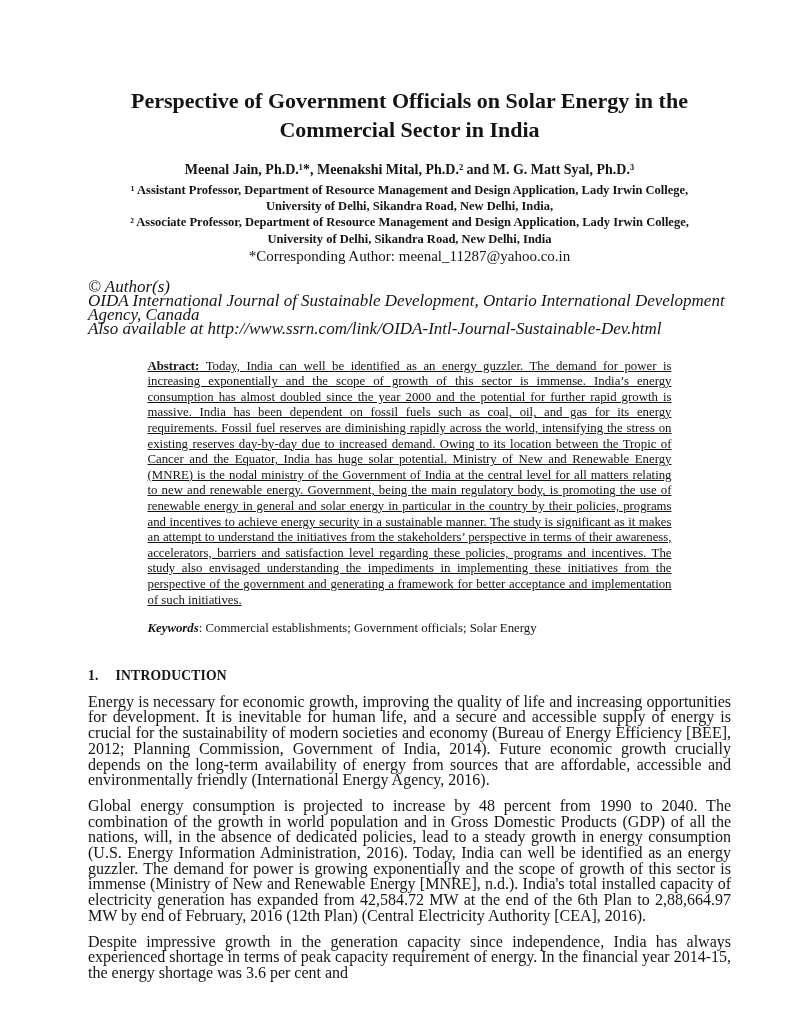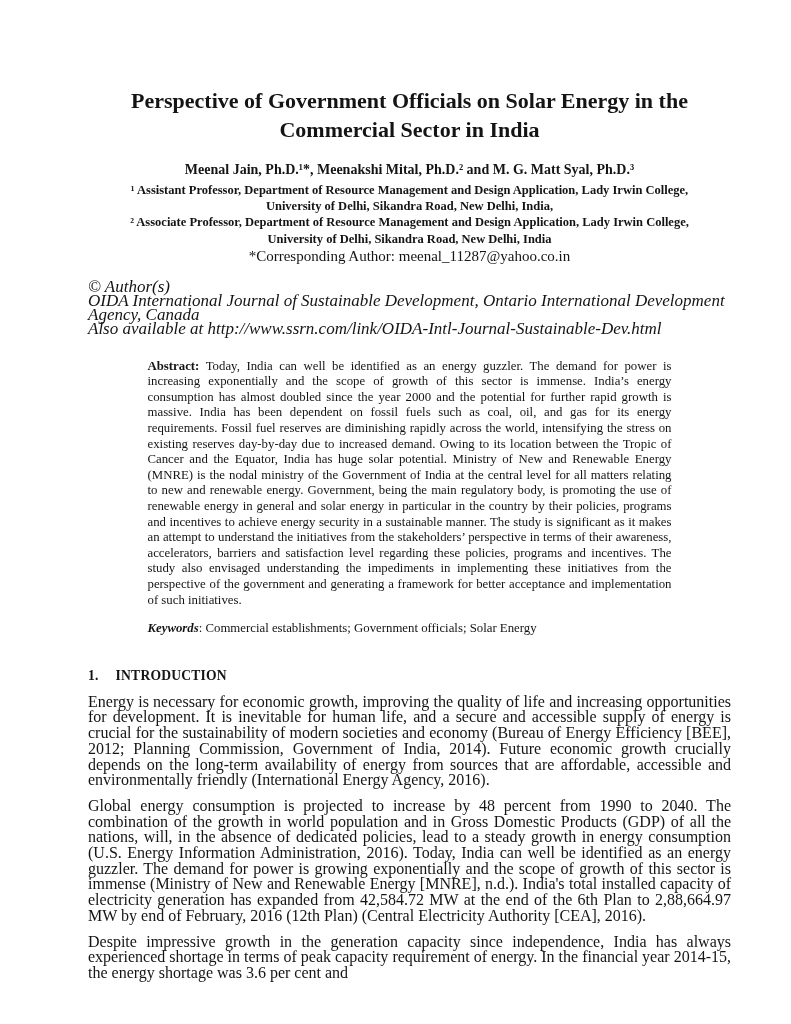--- a/index.html
+++ b/index.html
@@ -25,21 +25,21 @@
   .corresponding {
     font-size: 15px; line-height: 17px; text-align: center; margin: 1px auto 0 auto;
   }
   .publisher { margin-top: 15px; }
   .publisher p {
     font-size: 17px; line-height: 14.2px; text-align: left; margin: 0 auto; font-style: italic;
   }
   .abstract { display: block; }
   .abstract-text {
     width: 524px; margin: 22px auto 0 auto; text-align: justify;
-    font-size: 12.8px; line-height: 15.6px;
+    font-size: 12.8px; line-height: 15.6px; text-decoration: underline;
   }
   .keywords {
     width: 524px; margin: 13px auto 0 auto; text-align: left;
     font-size: 12.8px; line-height: 15.6px;
   }
   .b { font-weight: bold; }
   .bi { font-weight: bold; font-style: italic; }
   .sec-heading {
     margin: 30px 0 0 0; font-size: 13.6px; font-weight: bold; letter-spacing: 0.2px;
     line-height: 17px;

